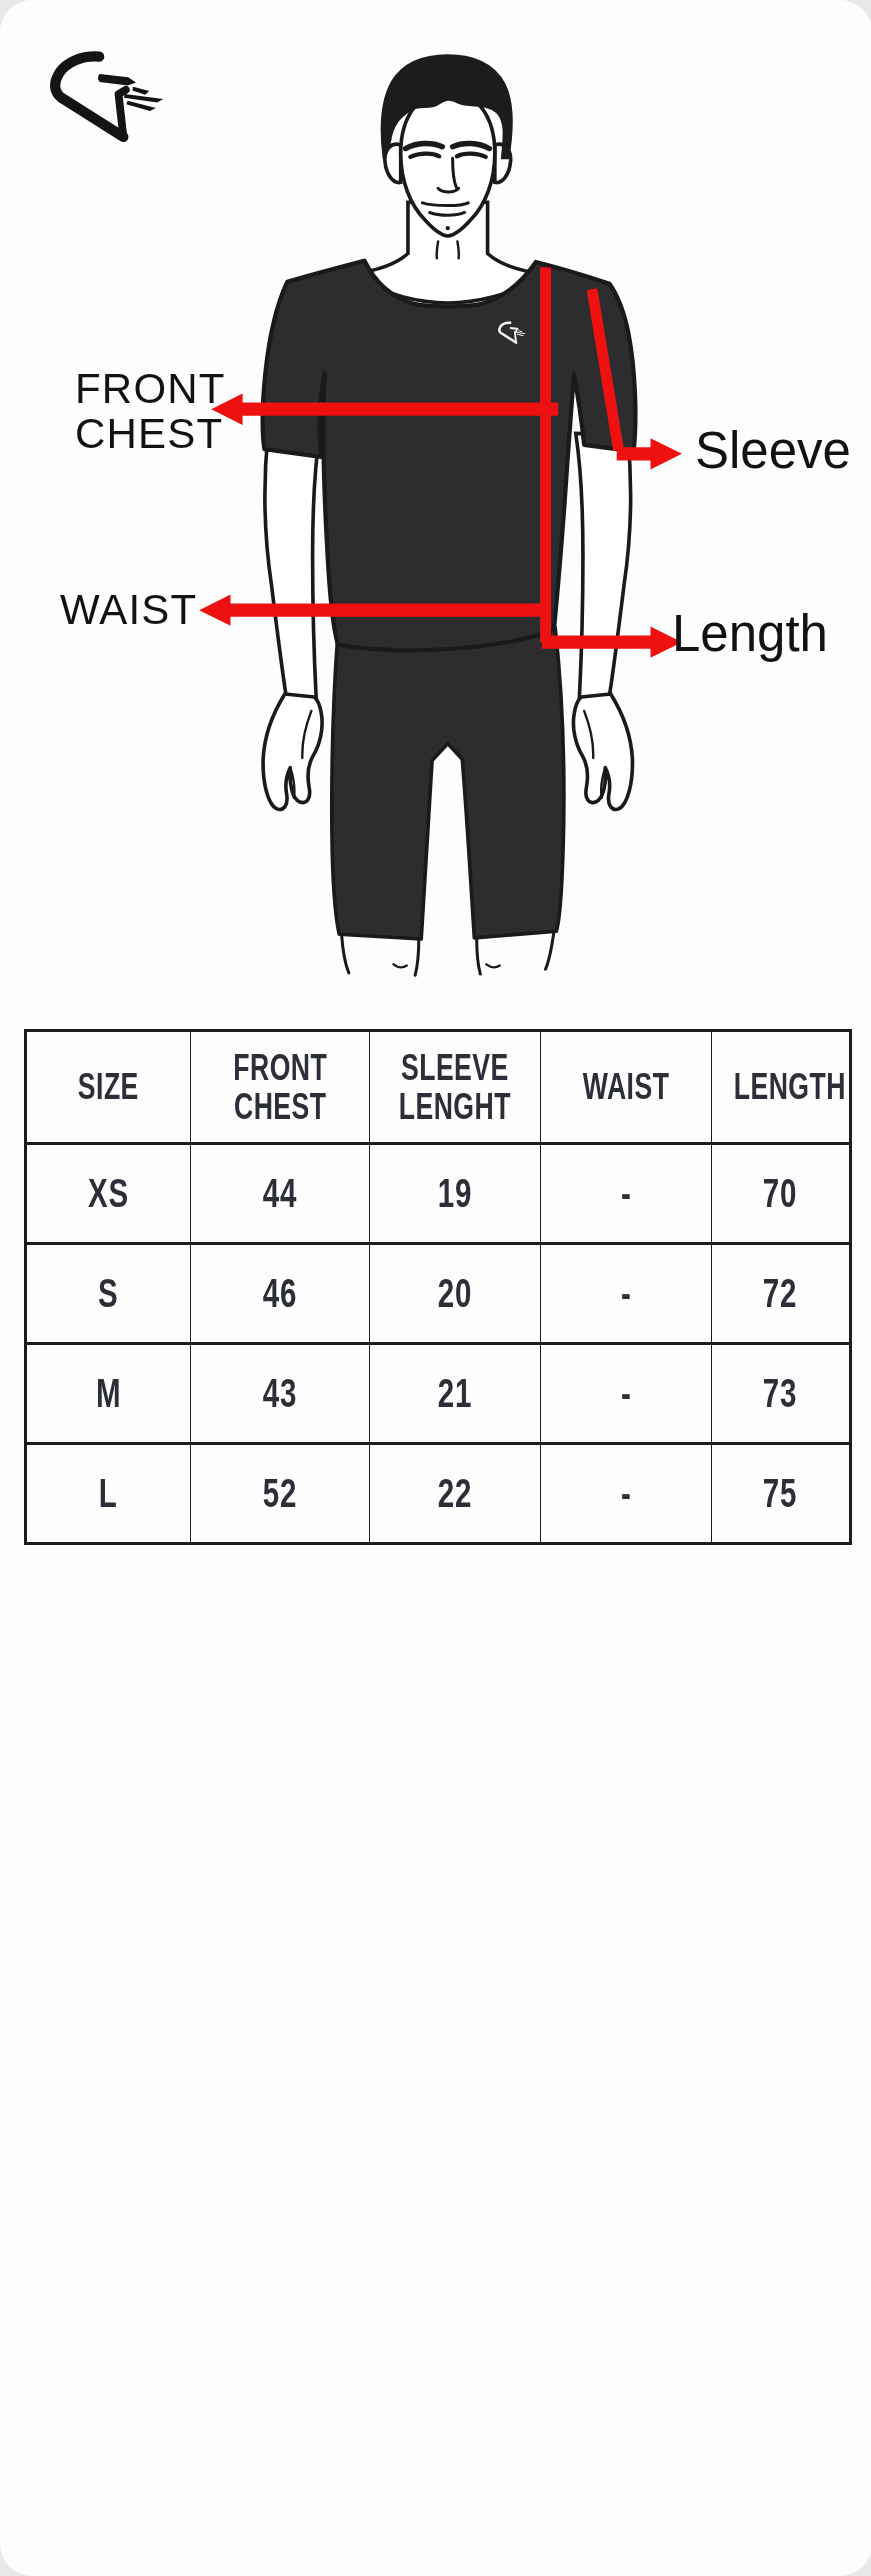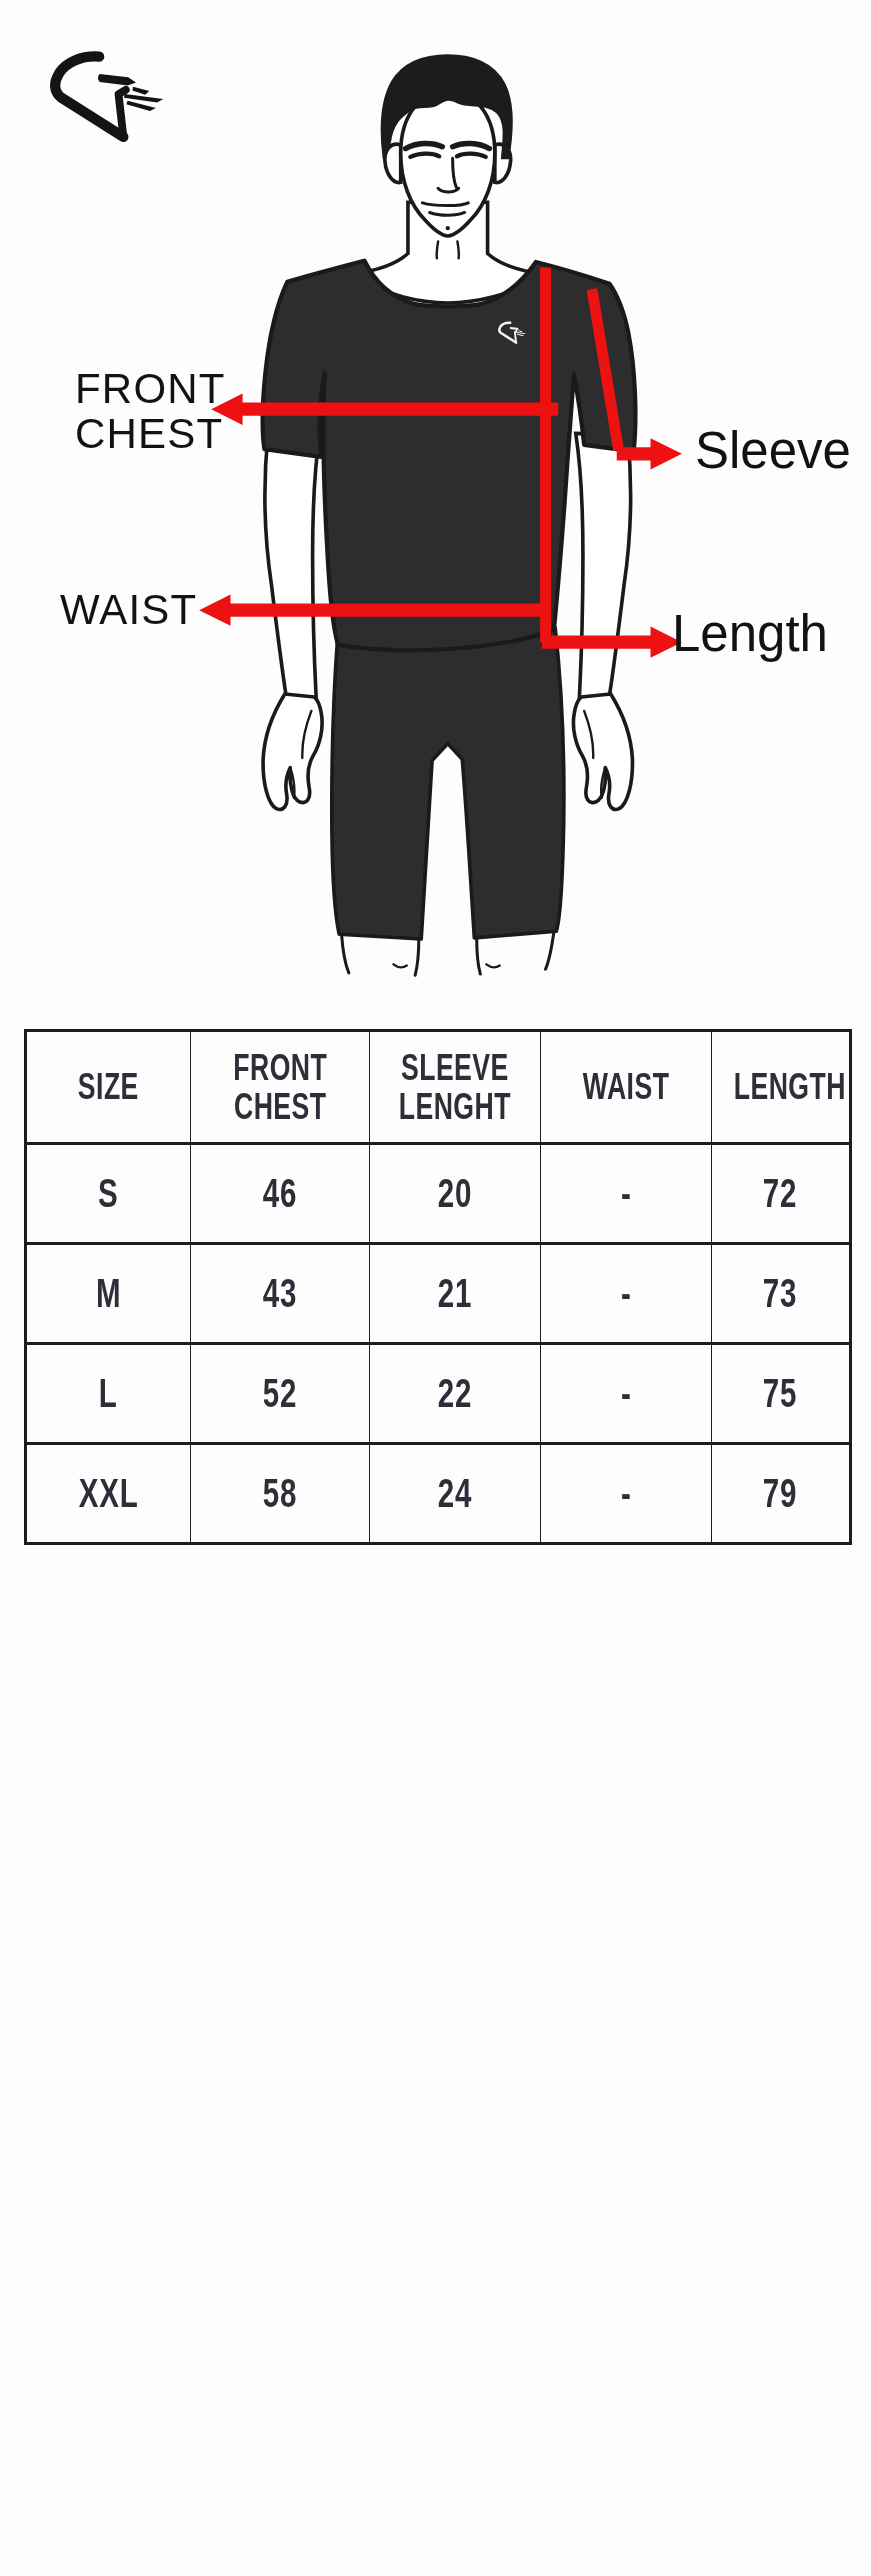--- a/index.html
+++ b/index.html
@@ -1,17 +1,17 @@
 <!DOCTYPE html>
 <html style="font-size:9.7px"><head>
 <meta charset="utf-8">
 <style>
   html,body{margin:0;padding:0;background:#e8e8e8;}
   .page{position:relative;width:872px;height:2576px;background:#fdfdfd;overflow:hidden;
-        font-family:"Liberation Sans","DejaVu Sans",sans-serif;}
+        font-family:"Liberation Sans","DejaVu Sans",sans-serif;border-radius:32px;}
   
   .brand-logo{position:absolute;left:37px;top:30px;width:157px;height:145px;color:#141414;}
   
   .figure-svg{position:absolute;left:0;top:0;width:872px;height:1026px;}
   
   .mlabel{position:absolute;color:#121212;}
   .lbl-caps{font-size:42px;font-weight:500;letter-spacing:1.2px;line-height:45px;}
   .lbl-mixed{font-size:51px;font-weight:400;letter-spacing:0;line-height:53px;}
   #label-front-chest{left:75px;top:366px;width:181px;}
   #label-waist{left:60px;top:587px;width:181px;}
@@ -118,45 +118,45 @@
             <th><span class="cnd">FRONT
 CHEST</span></th>
             <th><span class="cnd">SLEEVE
 LENGHT</span></th>
             <th><span class="cnd">WAIST</span></th>
             <th><span class="cnd">LENGTH</span></th>
           </tr>
       </thead>
       <tbody>
           <tr>
+            <td><span class="cnd">XS</span></td>
+            <td><span class="cnd">44</span></td>
+            <td><span class="cnd">19</span></td>
+            <td><span class="cnd">-</span></td>
+            <td><span class="cnd">70</span></td>
+          </tr>
+          <tr>
             <td><span class="cnd">S</span></td>
             <td><span class="cnd">46</span></td>
             <td><span class="cnd">20</span></td>
             <td><span class="cnd">-</span></td>
             <td><span class="cnd">72</span></td>
           </tr>
           <tr>
             <td><span class="cnd">M</span></td>
             <td><span class="cnd">43</span></td>
             <td><span class="cnd">21</span></td>
             <td><span class="cnd">-</span></td>
             <td><span class="cnd">73</span></td>
           </tr>
           <tr>
             <td><span class="cnd">L</span></td>
             <td><span class="cnd">52</span></td>
             <td><span class="cnd">22</span></td>
             <td><span class="cnd">-</span></td>
             <td><span class="cnd">75</span></td>
           </tr>
-          <tr>
-            <td><span class="cnd">XXL</span></td>
-            <td><span class="cnd">58</span></td>
-            <td><span class="cnd">24</span></td>
-            <td><span class="cnd">-</span></td>
-            <td><span class="cnd">79</span></td>
-          </tr>
         </tbody>
     </table>
   </div>
 
 </div>
 
 
 </body></html>

